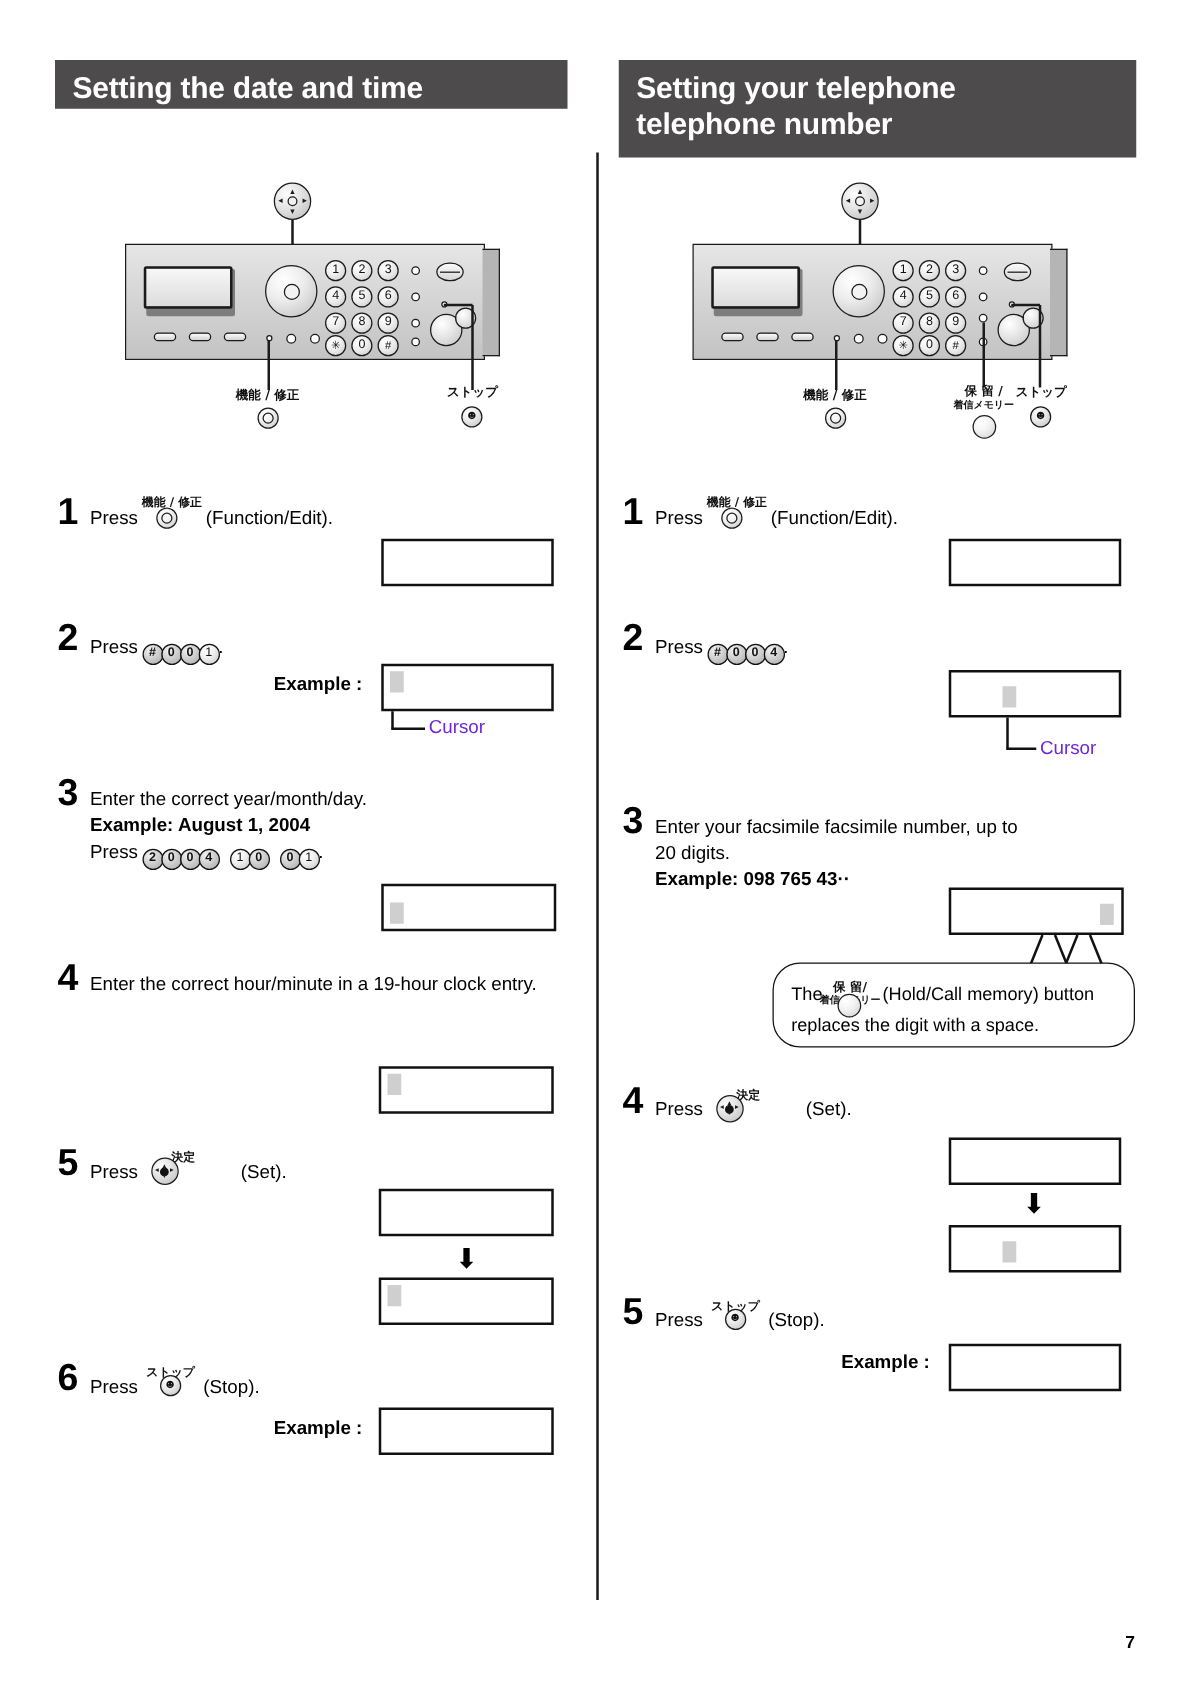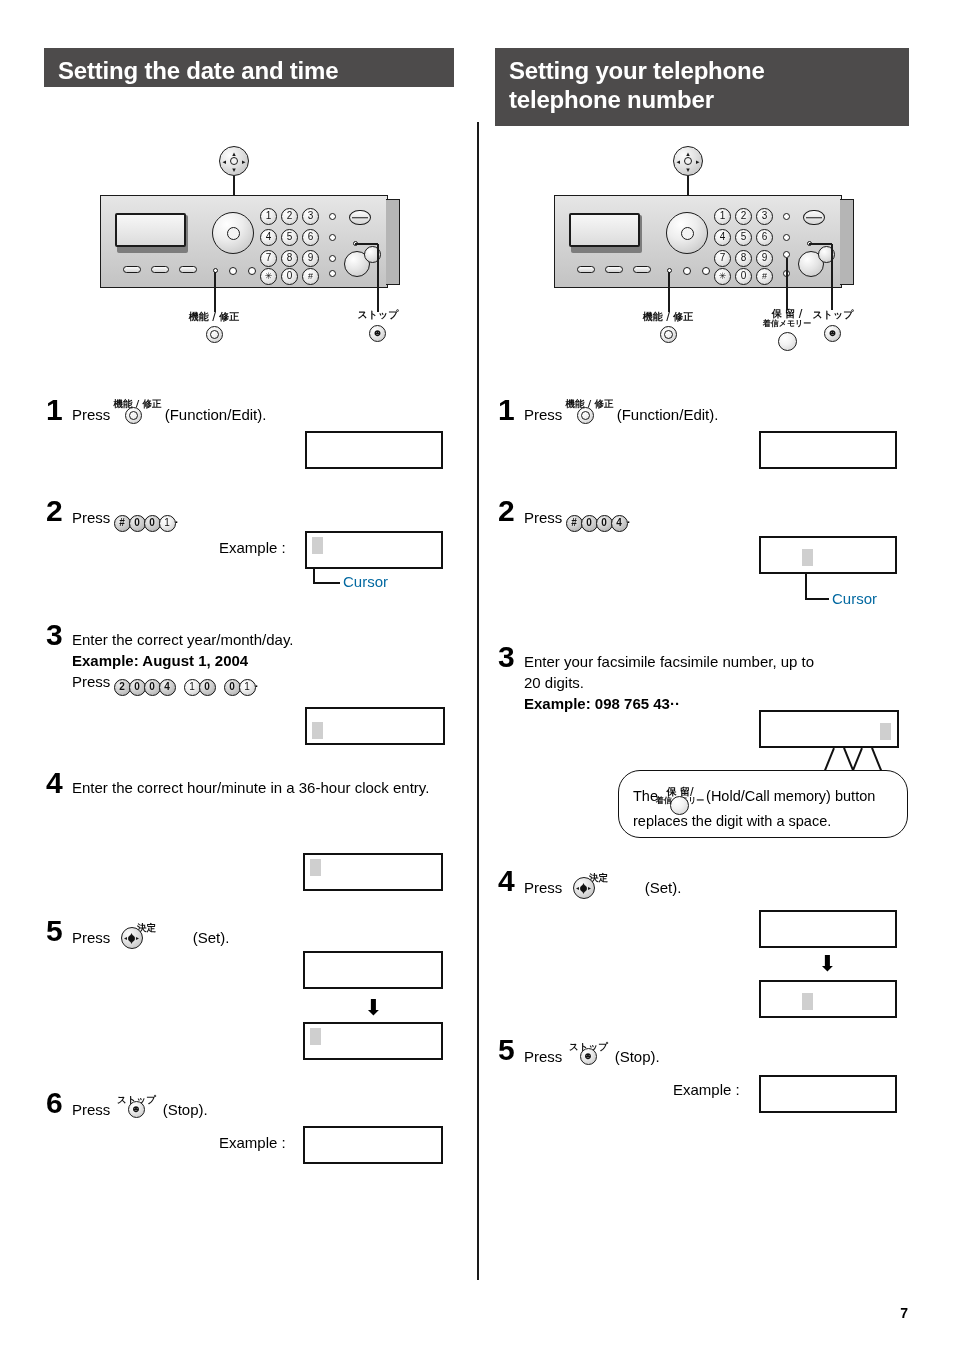--- a/index.html
+++ b/index.html
@@ -314,34 +314,34 @@
   .arrow-down {
     position: absolute;
     font-size: 22px;
     line-height: 22px;
     color: #000;
     font-family: "DejaVu Sans", sans-serif;
   }
   .cursor-callout {
     position: absolute;
     font-size: 15px;
-    color: #0369a1;
+    color: #6d28d9;
     white-space: nowrap;
   }
   .cursor-leader-v, .cursor-leader-h {
     position: absolute;
     background: #111;
   }
   .cursor-leader-v { width: 1.6px; }
   .cursor-leader-h { height: 1.6px; }
 
   .example-label {
     position: absolute;
     font-size: 15px;
-    font-weight: normal;
+    font-weight: bold;
     color: #000;
     white-space: nowrap;
   }
 
   
   .balloon {
     position: absolute;
     border: 1.8px solid #111;
     border-radius: 22px;
     background: #fff;
@@ -566,21 +566,21 @@
     </div>
   </div>
 </div>
 <div class="disp" style="left:305px; top:707px; width:140px; height:38px;">
   <div class="cursor" style="left:5px; top:13px;"></div>
 </div>
 
 <div class="step" style="left:46px; top:768px; width:410px;">
   <div class="step-num">4</div>
   <div class="step-body">
-    <div class="step-line">Enter the correct hour/minute in a 36-hour clock entry.</div>
+    <div class="step-line">Enter the correct hour/minute in a 19-hour clock entry.</div>
   </div>
 </div>
 <div class="disp" style="left:303px; top:853px; width:140px; height:38px;">
   <div class="cursor" style="left:5px; top:4px;"></div>
 </div>
 
 <div class="step" style="left:46px; top:916px; width:410px;">
   <div class="step-num">5</div>
   <div class="step-body" style="top:11px;">
     <span class="step-line">

